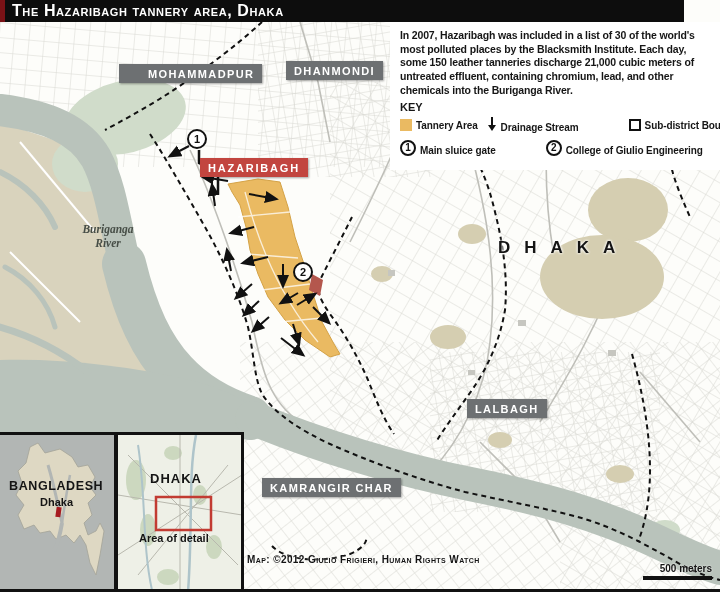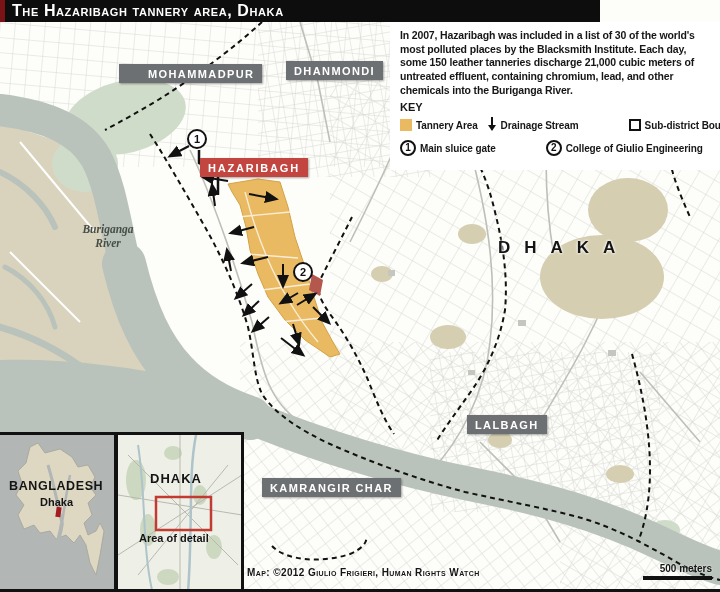--- a/index.html
+++ b/index.html
@@ -1,62 +1,62 @@
 <!DOCTYPE html>
 <html><head>
 <meta charset="utf-8">
 <style>
   html,body{margin:0;padding:0;background:#e8e8e8;}
   .canvas{position:relative;width:720px;height:592px;background:#fdfdfa;overflow:hidden;
           font-family:"Liberation Sans",sans-serif;border-bottom:3px solid #111;box-sizing:border-box;}
   
-  .titlebar{position:absolute;left:0;top:0;width:600px;height:22px;background:#0d0d0d;display:flex;align-items:center;z-index:30;}
+  .titlebar{position:absolute;left:0;top:0;width:684px;height:22px;background:#0d0d0d;display:flex;align-items:center;z-index:30;}
   .title-accent{width:5px;height:22px;background:#7a1216;}
   .title-text{color:#fff;font-weight:bold;font-variant:small-caps;font-size:16px;letter-spacing:.6px;padding-left:7px;line-height:22px;}
   
   .mapsvg{position:absolute;left:0;top:22px;z-index:1;}
   
   .dlabel{position:absolute;z-index:12;background:#6d7072;color:#fff;font-weight:bold;font-size:11px;
           letter-spacing:1.4px;padding:4px 8px 3px;box-shadow:1px 1px 2px rgba(0,0,0,.35);white-space:nowrap;}
   .dlabel.red{background:#c2453f;}
   .mohammadpur{left:119px;top:64px;padding-left:29px;}
   .dhanmondi{left:286px;top:61px;}
   .hazaribagh{left:200px;top:158px;letter-spacing:1.8px;}
-  .lalbagh{left:467px;top:399px;margin-top:16px;}
+  .lalbagh{left:467px;top:399px;}
   .kamrangir{left:262px;top:478px;}
   .dhaka-big{position:absolute;left:498px;top:238px;z-index:12;color:#141414;font-weight:bold;font-size:17px;
              letter-spacing:14px;text-shadow:0 0 3px #fff,0 0 3px #fff;white-space:nowrap;}
   .river-label{position:absolute;left:70px;top:222px;width:76px;z-index:12;text-align:center;
                font-family:"Liberation Serif",serif;font-style:italic;font-weight:bold;font-size:11.5px;color:#474e47;line-height:1.25;}
   
   .infobox{position:absolute;left:390px;top:22px;width:330px;z-index:20;background:#ffffff;
            padding:7px 9px 7px 10px;box-sizing:border-box;color:#161616;}
   .infobox p{margin:0 0 4px 0;font-size:10.5px;font-weight:bold;line-height:1.3;letter-spacing:-.15px;}
   .key-title{font-size:11px;font-weight:bold;margin:2px 0 4px;}
   .legend-row{display:flex;align-items:center;margin-bottom:7px;}
-  .legend-item{display:flex;align-items:center;margin-right:9px;font-size:10px;font-weight:bold;letter-spacing:-.1px;white-space:nowrap;}
+  .legend-item{display:flex;align-items:flex-end;margin-right:9px;font-size:10px;font-weight:bold;letter-spacing:-.1px;white-space:nowrap;}
   .legend-item:last-child{margin-right:0;margin-left:41px;}
   .sym{display:inline-block;margin-right:4px;flex:none;}
   .sym-swatch{width:12px;height:12px;background:#eaba62;}
   .sym-dashedbox{width:12px;height:12px;border:2px dashed #111;box-sizing:border-box;}
   .sym-circle{width:16px;height:16px;border:2px solid #111;border-radius:50%;background:#fff;box-sizing:border-box;
               text-align:center;font-size:10px;font-weight:bold;line-height:12px;color:#111;}
   
   .insets{position:absolute;left:0;top:432px;width:244px;height:160px;z-index:25;display:flex;
           border-top:3px solid #111;border-right:3px solid #111;box-sizing:border-box;background:#b2b6b4;}
   .inset-bd{position:relative;width:114px;height:100%;background:#84cc16;overflow:hidden;text-decoration:underline;}
   .inset-divider{width:4px;background:#111;}
   .inset-dk{position:relative;flex:1;background:#eef0e7;overflow:hidden;}
   .inset-label{position:absolute;font-weight:bold;color:#141414;white-space:nowrap;z-index:5;}
   .bd-name{left:9px;top:44px;font-size:12.5px;letter-spacing:.6px;}
   .bd-city{left:40px;top:61px;font-size:11px;}
   .dk-name{left:32px;top:36px;font-size:13px;letter-spacing:1px;}
   .dk-caption{left:21px;top:97px;font-size:11px;}
   
-  .credit{position:absolute;left:247px;top:567px;z-index:26;font-size:10px;font-weight:bold;
+  .credit{position:absolute;left:247px;top:554px;z-index:26;font-size:10px;font-weight:bold;
           font-variant:small-caps;letter-spacing:.4px;color:#141414;text-shadow:0 0 2px #fff;}
   .scale{position:absolute;right:8px;top:563px;z-index:26;text-align:right;}
   .scale-text{font-size:10px;font-weight:bold;color:#141414;text-shadow:0 0 2px #fff;}
   .scale-bar{margin-top:2px;margin-left:auto;width:69px;height:4px;background:#111;}
 </style>
 </head>
 <body>
 
 <div class="canvas">
 

